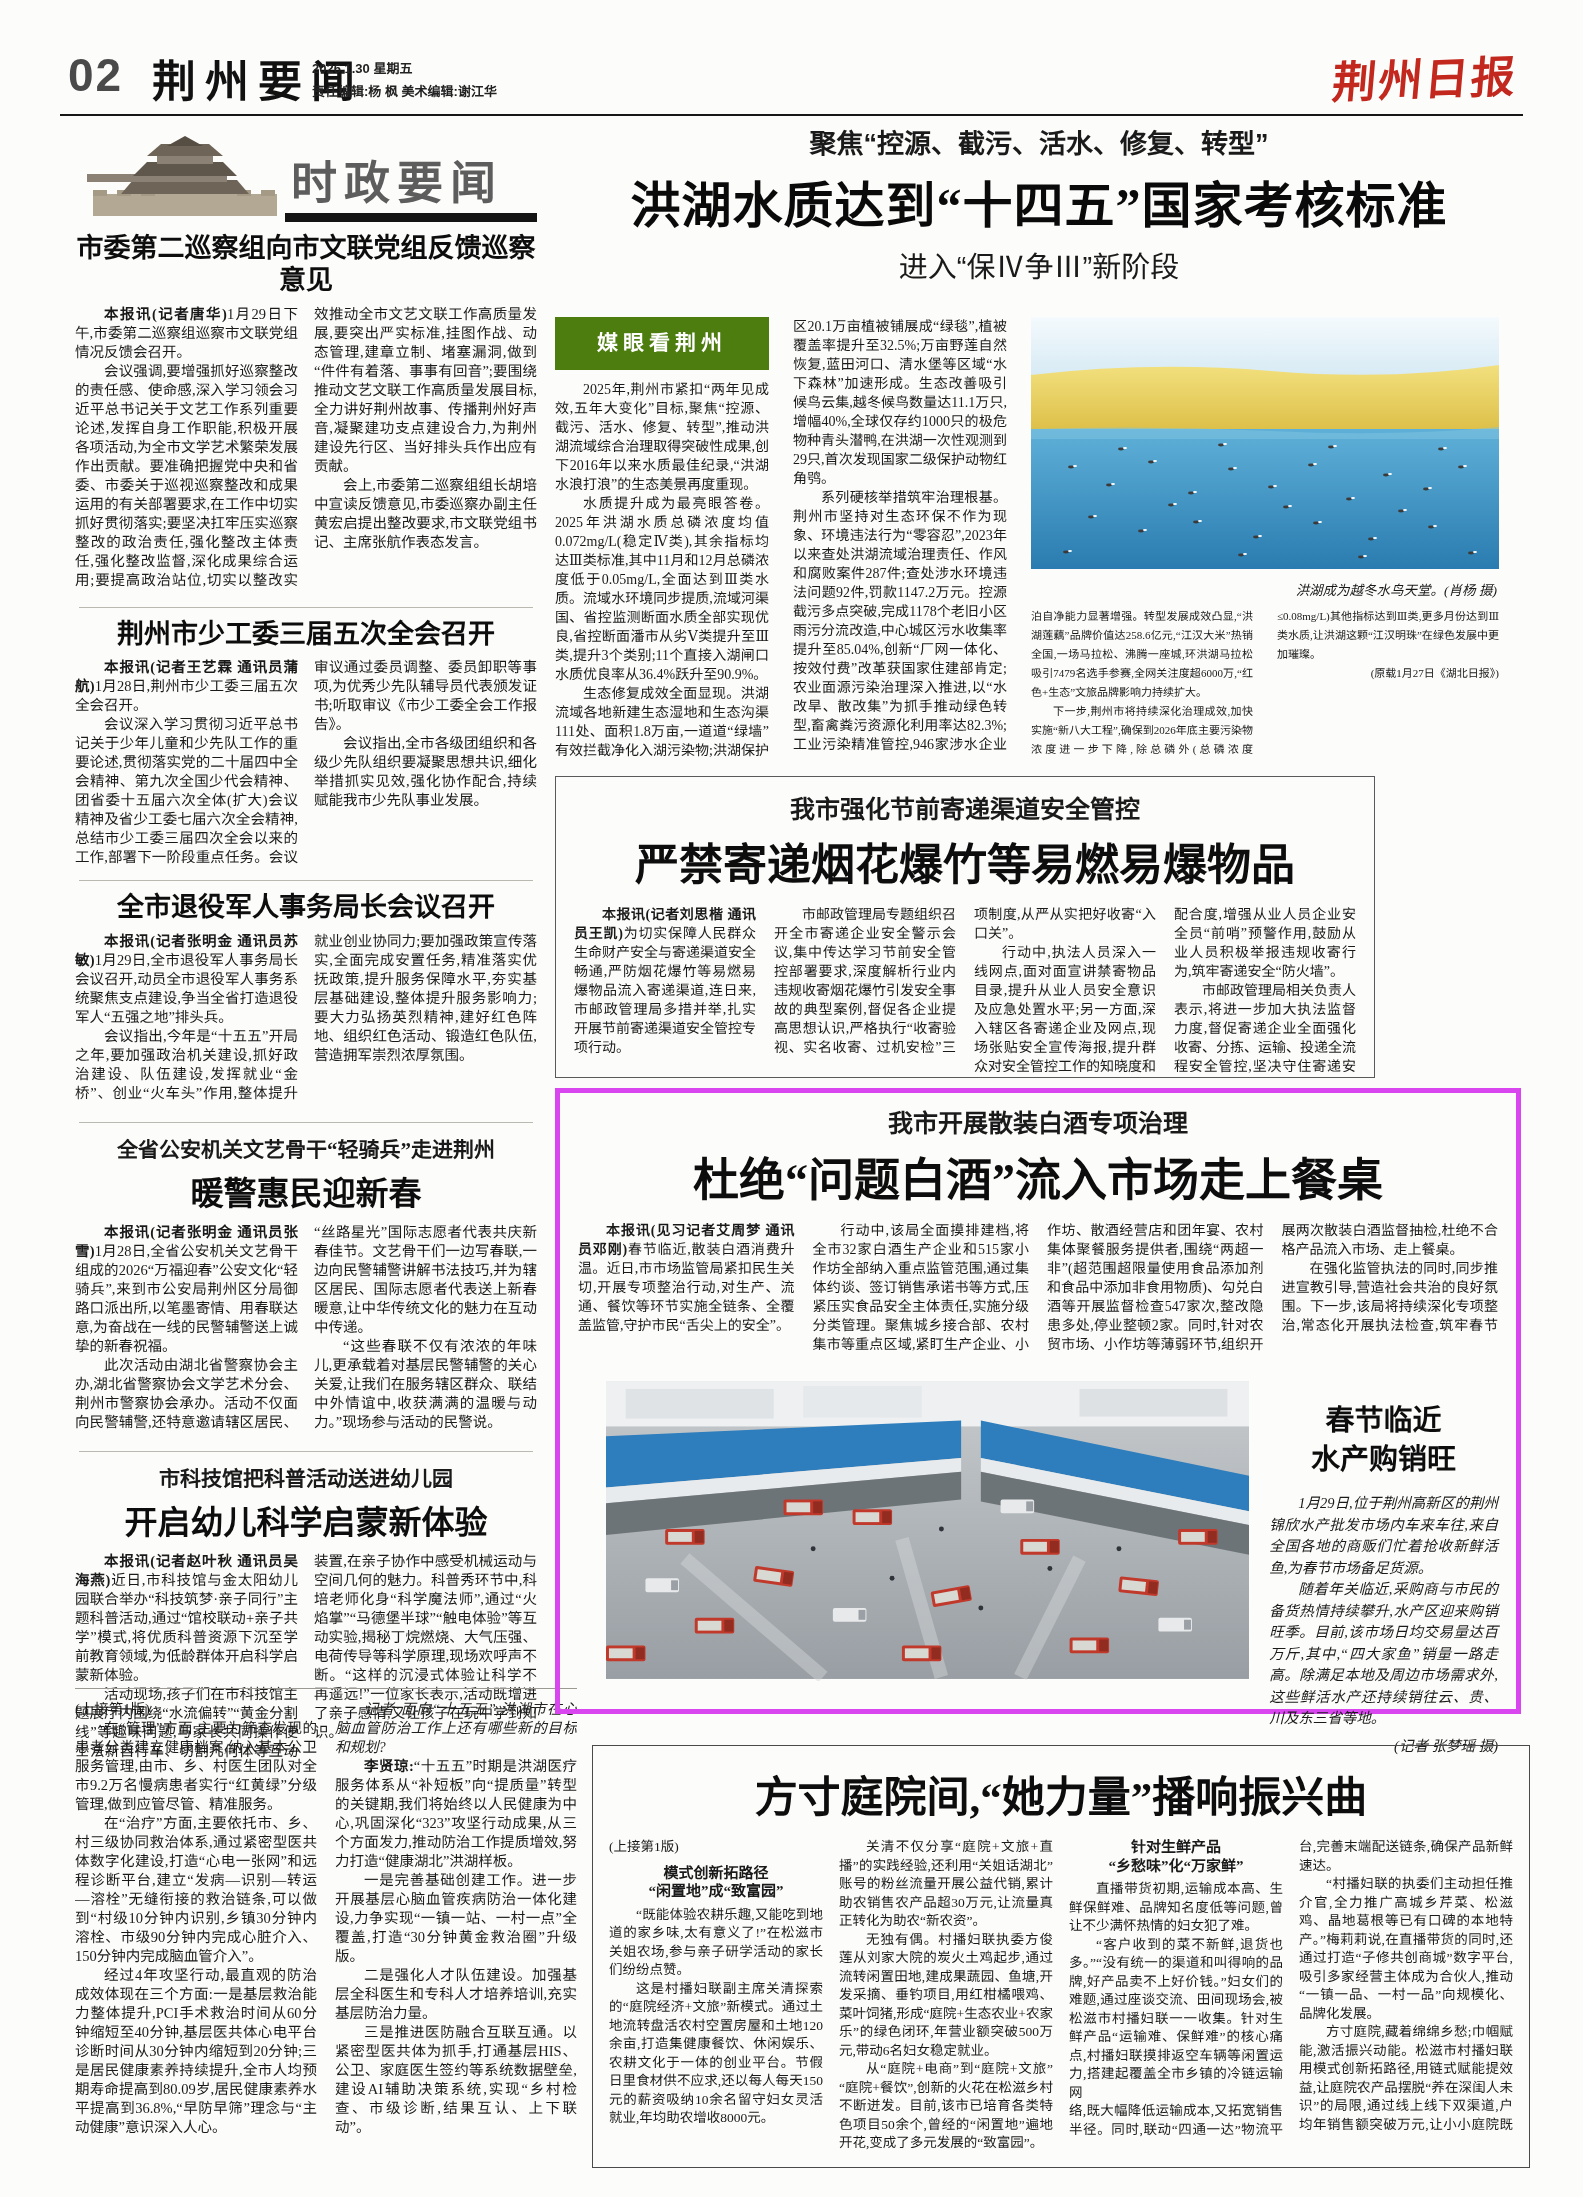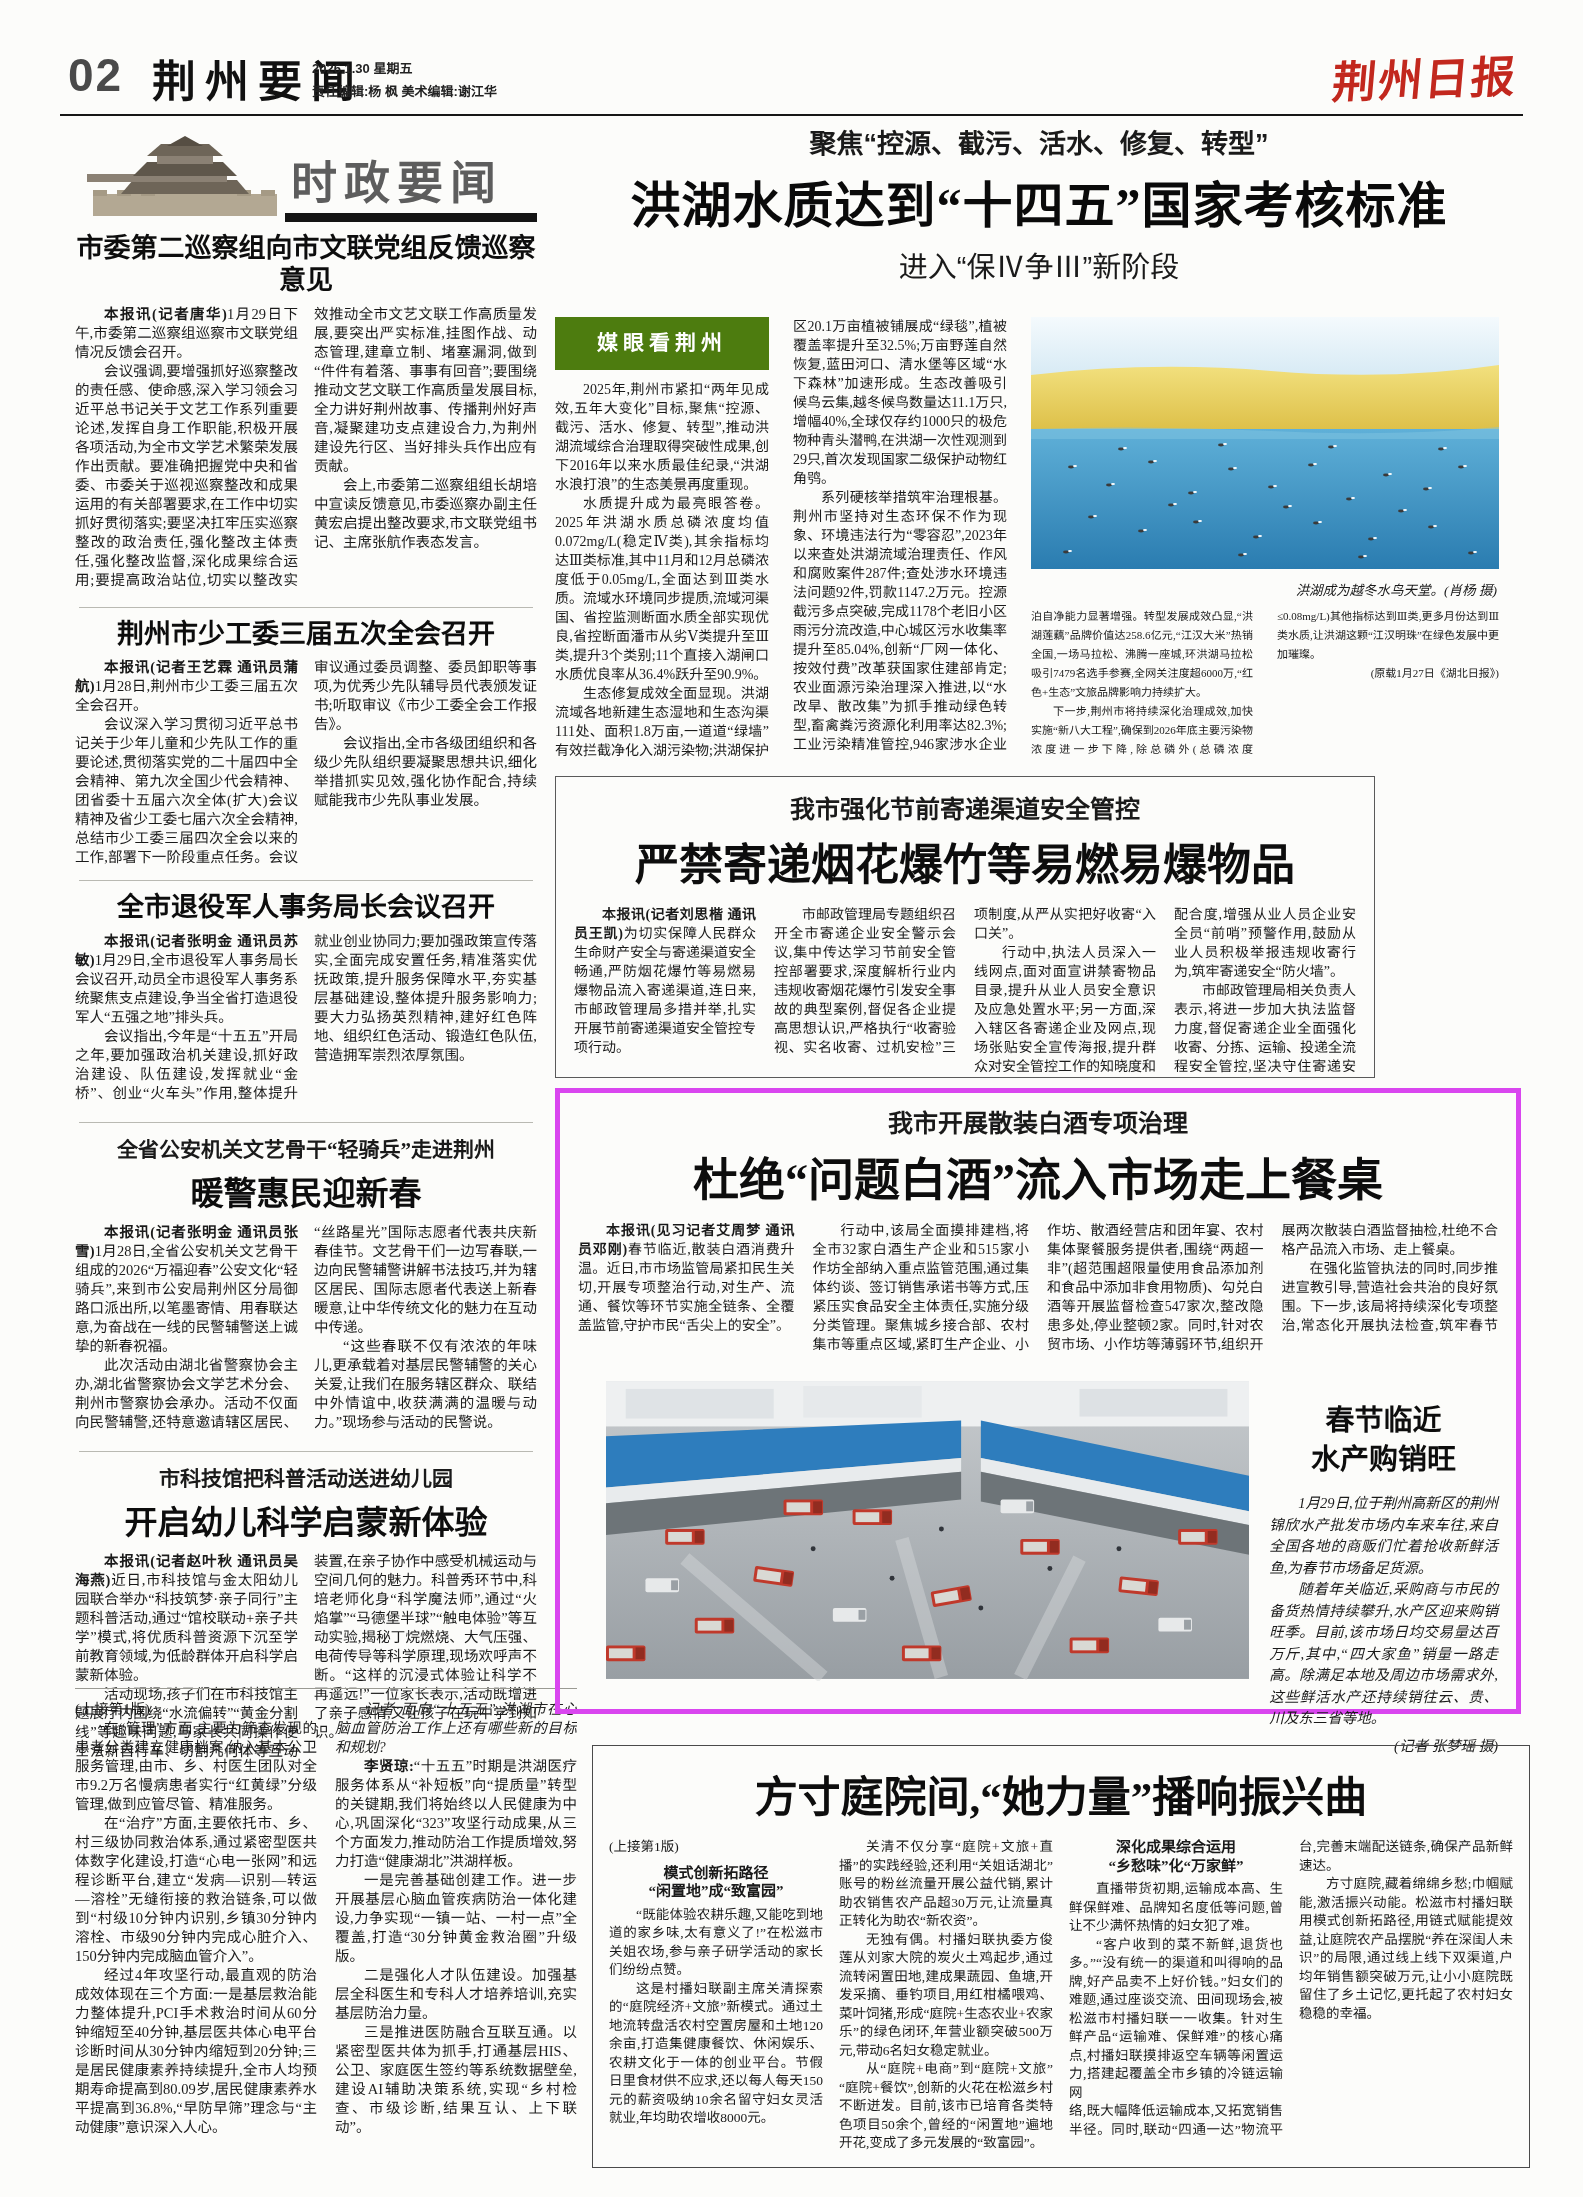--- a/index.html
+++ b/index.html
@@ -378,22 +378,23 @@
     <div class="hl bt-hl">方寸庭院间,“她力量”播响振兴曲</div>
     <div class="bt-body art-body">
         <p class="noindent">(上接第1版)</p>
         <p class="sub">模式创新拓路径
 “闲置地”成“致富园”</p>
         <p>“既能体验农耕乐趣,又能吃到地道的家乡味,太有意义了!”在松滋市关姐农场,参与亲子研学活动的家长们纷纷点赞。</p>
         <p>这是村播妇联副主席关清探索的“庭院经济+文旅”新模式。通过土地流转盘活农村空置房屋和土地120余亩,打造集健康餐饮、休闲娱乐、农耕文化于一体的创业平台。节假日里食材供不应求,还以每人每天150元的薪资吸纳10余名留守妇女灵活就业,年均助农增收8000元。</p>
         <p>关清不仅分享“庭院+文旅+直播”的实践经验,还利用“关姐话湖北”账号的粉丝流量开展公益代销,累计助农销售农产品超30万元,让流量真正转化为助农“新农资”。</p>
         <p>无独有偶。村播妇联执委方俊莲从刘家大院的炭火土鸡起步,通过流转闲置田地,建成果蔬园、鱼塘,开发采摘、垂钓项目,用红柑橘喂鸡、菜叶饲猪,形成“庭院+生态农业+农家乐”的绿色闭环,年营业额突破500万元,带动6名妇女稳定就业。</p>
         <p>从“庭院+电商”到“庭院+文旅”“庭院+餐饮”,创新的火花在松滋乡村不断迸发。目前,该市已培育各类特色项目50余个,曾经的“闲置地”遍地开花,变成了多元发展的“致富园”。</p>
-        <p class="sub">深化成果综合运用
+        <p class="sub">针对生鲜产品
 “乡愁味”化“万家鲜”</p>
         <p>直播带货初期,运输成本高、生鲜保鲜难、品牌知名度低等问题,曾让不少满怀热情的妇女犯了难。</p>
         <p>“客户收到的菜不新鲜,退货也多。”“没有统一的渠道和叫得响的品牌,好产品卖不上好价钱。”妇女们的难题,通过座谈交流、田间现场会,被松滋市村播妇联一一收集。针对生鲜产品“运输难、保鲜难”的核心痛点,村播妇联摸排返空车辆等闲置运力,搭建起覆盖全市乡镇的冷链运输网</p>
         <p class="noindent">络,既大幅降低运输成本,又拓宽销售半径。同时,联动“四通一达”物流平台,完善末端配送链条,确保产品新鲜速达。</p>
+        <p>“村播妇联的执委们主动担任推介官,全力推广高城乡芹菜、松滋鸡、晶地葛根等已有口碑的本地特产。”梅莉莉说,在直播带货的同时,还通过打造“子修共创商城”数字平台,吸引多家经营主体成为合伙人,推动“一镇一品、一村一品”向规模化、品牌化发展。</p>
         <p>方寸庭院,藏着绵绵乡愁;巾帼赋能,激活振兴动能。松滋市村播妇联用模式创新拓路径,用链式赋能提效益,让庭院农产品摆脱“养在深闺人未识”的局限,通过线上线下双渠道,户均年销售额突破万元,让小小庭院既留住了乡土记忆,更托起了农村妇女稳稳的幸福。</p>
       </div>
   </div>
 
 </div>
 
 </body></html>

